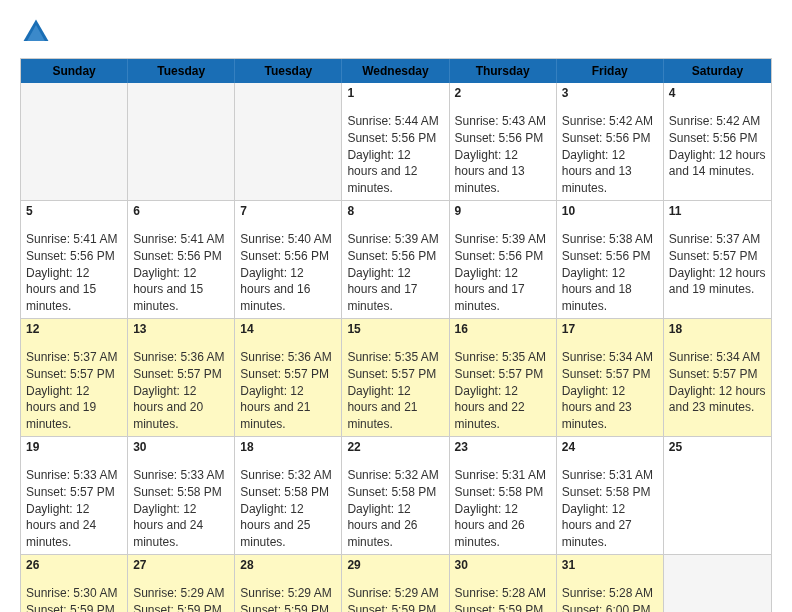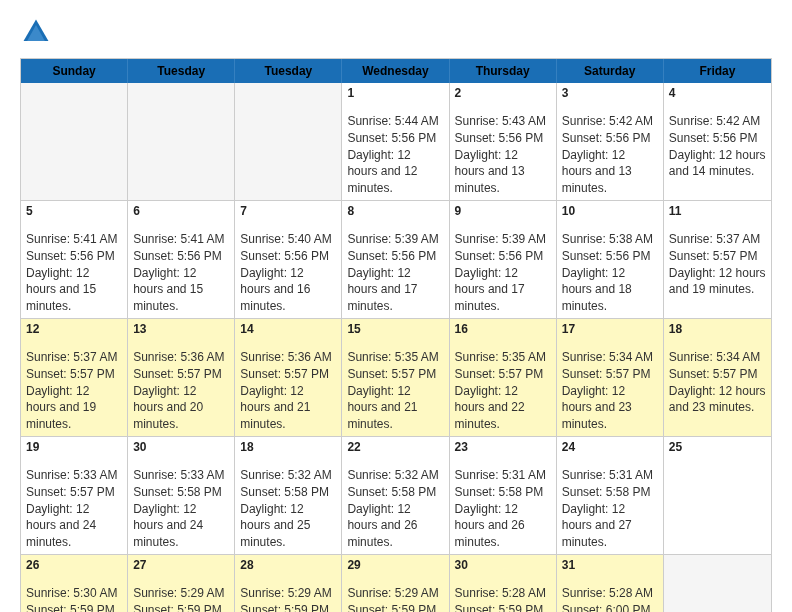--- a/index.html
+++ b/index.html
@@ -150,22 +150,22 @@
     </div>
   </div>
 
   <div class="calendar">
     <div class="cal-header">
       <div class="cal-header-cell">Sunday</div>
       <div class="cal-header-cell">Tuesday</div>
       <div class="cal-header-cell">Tuesday</div>
       <div class="cal-header-cell">Wednesday</div>
       <div class="cal-header-cell">Thursday</div>
+      <div class="cal-header-cell">Friday</div>
       <div class="cal-header-cell">Saturday</div>
-      <div class="cal-header-cell">Friday</div>
     </div>
     <div class="cal-body" id="cal-body">
     <div class="cal-row">
           <div class="cal-cell empty"></div>
           <div class="cal-cell empty"></div>
           <div class="cal-cell empty"></div>
           <div class="cal-cell">
             <span class="day-num">1</span>
             <div class="day-info">Sunrise: 5:44 AM
 Sunset: 5:56 PM

